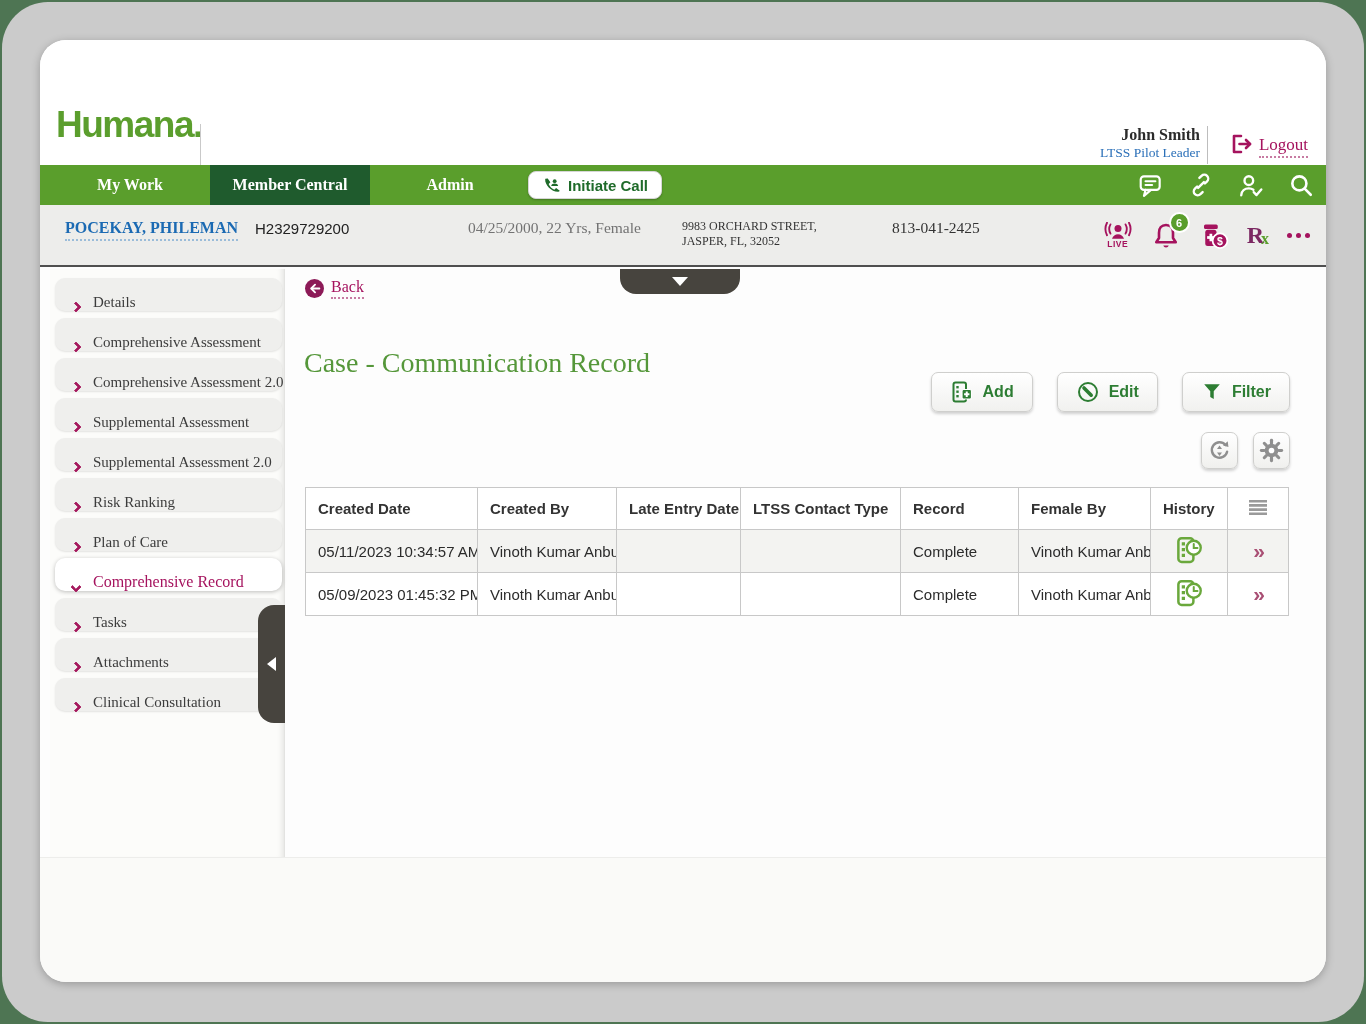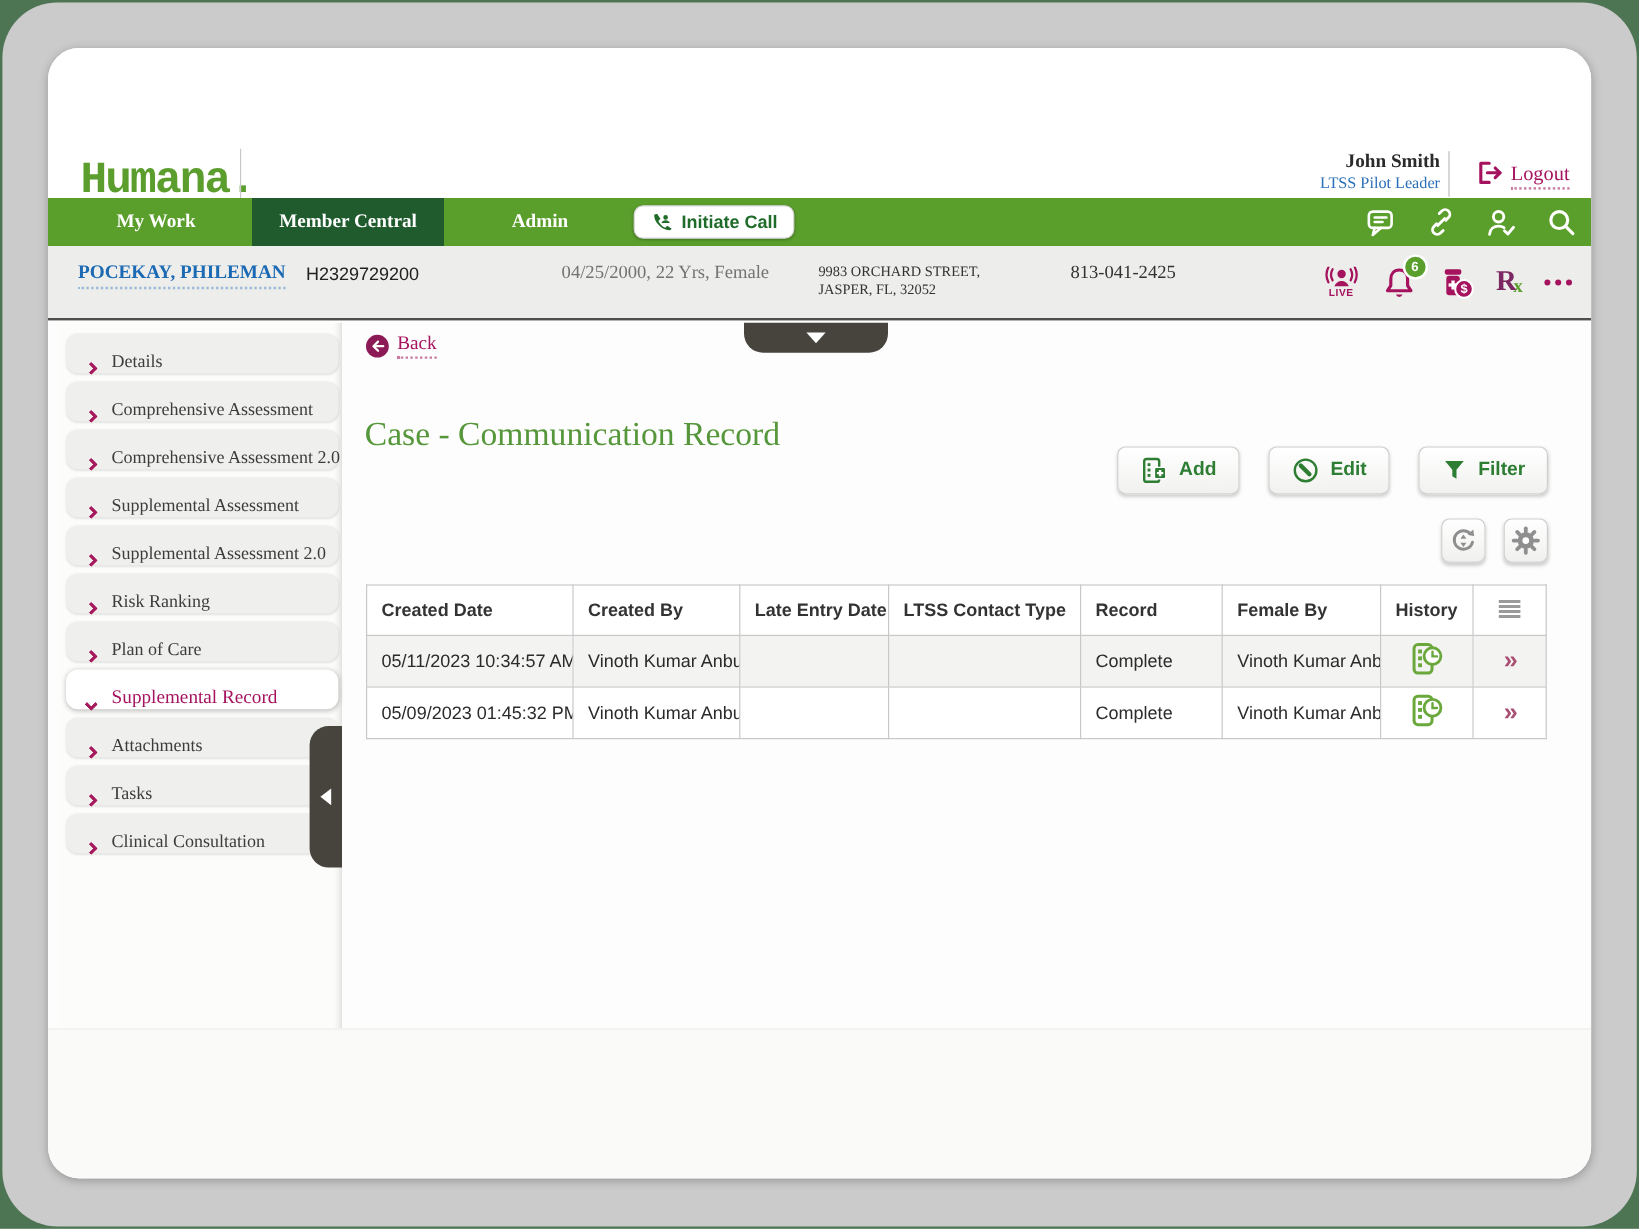--- a/index.html
+++ b/index.html
@@ -3,21 +3,21 @@
 <meta charset="utf-8">
 <style>
   * { margin:0; padding:0; box-sizing:border-box; }
   html,body { width:1366px; height:1024px; }
   body { background:#4e7553; font-family:"Liberation Sans", sans-serif; position:relative; overflow:hidden; }
   .frame { position:absolute; inset:2px; background:#cbcbcb; border-radius:46px; }
   .card { position:absolute; left:40px; top:40px; width:1286px; height:942px; background:#fdfdfd; border-radius:26px; overflow:hidden; box-shadow:0 2px 8px rgba(0,0,0,.25); }
 
   
   .hdr { position:absolute; left:0; top:0; width:100%; height:125px; background:#fff; }
-  .logo { position:absolute; left:16px; top:90px; font-family:Liberation Mono, monospace; font-weight:700; font-size:37px; color:#5b9e2d; letter-spacing:-1.5px;margin-left:11px; }
+  .logo { position:absolute; left:16px; top:64px; font-family:Liberation Sans, sans-serif; font-weight:700; font-size:37px; color:#5b9e2d; letter-spacing:-1.5px; }
   .logo-divider { position:absolute; left:160px; top:84px; width:1px; height:42px; background:#c9c9c9; }
   .user-block { position:absolute; right:126px; top:86px; text-align:right; font-family:"Liberation Serif", serif; }
   .user-name { font-weight:700; font-size:16px; color:#2b2b2b; }
   .user-role { font-size:13.5px; color:#2a6fb8; margin-top:1px; }
   .hdr-divider { position:absolute; right:118px; top:86px; width:1px; height:38px; background:#bdbdbd; }
   .logout { position:absolute; right:18px; top:92px; display:flex; align-items:center; gap:6px; cursor:pointer; }
   .logout-label { font-family:"Liberation Serif", serif; font-size:17px; color:#a5135e; border-bottom:2px dotted #c77ba2; padding-bottom:1px; }
 
   
   .nav { position:absolute; left:0; top:125px; width:100%; height:40px; background:#5a9e2c; display:flex; align-items:stretch; }
@@ -245,29 +245,29 @@
       <div class="side-item">
           <span class="chev"></span>
           <span class="lbl">Risk Ranking</span>
         </div>
       <div class="side-item">
           <span class="chev"></span>
           <span class="lbl">Plan of Care</span>
         </div>
       <div class="side-item active">
           <span class="chev down"></span>
-          <span class="lbl">Supplemental Record</span>
+          <span class="lbl">Comprehensive Record</span>
+        </div>
+      <div class="side-item">
+          <span class="chev"></span>
+          <span class="lbl">Tasks</span>
         </div>
       <div class="side-item">
           <span class="chev"></span>
           <span class="lbl">Attachments</span>
-        </div>
-      <div class="side-item">
-          <span class="chev"></span>
-          <span class="lbl">Tasks</span>
         </div>
       <div class="side-item">
           <span class="chev"></span>
           <span class="lbl">Clinical Consultation</span>
         </div>
     </div>
     <div class="handle">
         <div class="tri-left"></div>
       </div>
 

